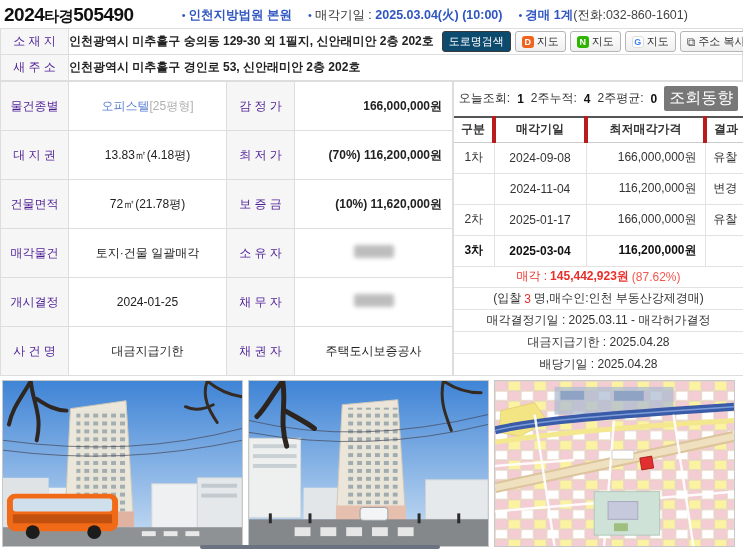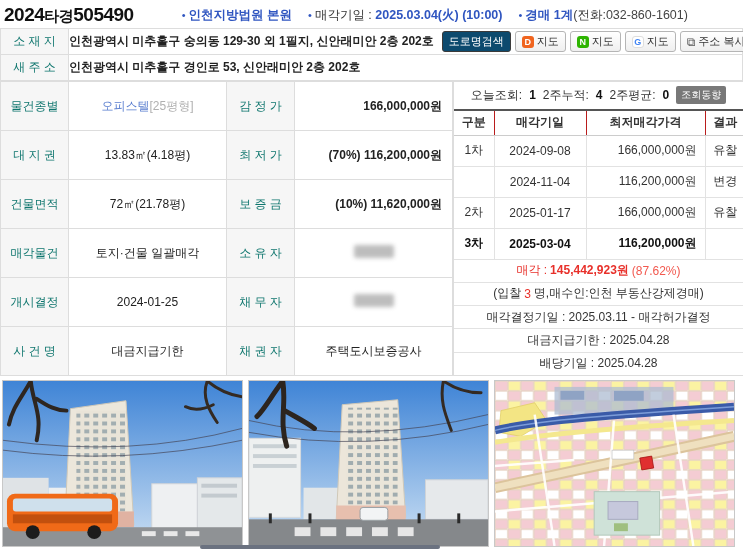--- a/index.html
+++ b/index.html
@@ -16,21 +16,21 @@
   .hdr-info { margin-left: 48px; display: flex; align-items: center; gap: 16px; font-size: 12.5px; }
   .bullet { color: #2f55c0; font-size: 11px; margin-right: 3px; }
   .court { color: #2f55c0; font-weight: bold; }
   .sale-date-val { color: #2f55c0; font-weight: bold; }
   .dept { color: #2f55c0; font-weight: bold; }
   .phone { color: #444; }
 
   
   .addr-table { width: 743px; border-collapse: collapse; table-layout: fixed; }
   .addr-table td { border: 1px solid #ddd; height: 26px; vertical-align: middle; }
-  td.lbl { background: #f6f6f6; text-align: center; color: #0f766e; width: 68px; }
+  td.lbl { background: #f6f6f6; text-align: center; color: #4c1d95; width: 68px; }
   .addr-val { padding-left: 0; }
   .addr-line { display: flex; align-items: center; gap: 4px; }
   .addr-text { font-weight: bold; color: #222; margin-right: 4px; white-space: nowrap; }
   .btn { display: inline-flex; align-items: center; gap: 3px; border: 1px solid #b5b5b5;
          border-radius: 3px; background: linear-gradient(#ffffff,#efefef);
          padding: 2px 6px; font-size: 11px; color: #333; cursor: pointer; white-space: nowrap; }
   .btn-dark { background: #0c4a6e; color: #fff; border-color: #3a3a3a; }
   .map-ico { display: inline-flex; width: 12px; height: 12px; border-radius: 3px;
              align-items: center; justify-content: center; font-size: 9px; font-weight: bold; color: #fff; }
   .ico-daum { background: #f0641e; }
@@ -48,23 +48,23 @@
   .link-blue { color: #5b7fd0; }
   .sub-gray { color: #b0b0b0; }
   .redact { display: inline-block; width: 40px; height: 13px; background: #bdbdbd;
             border-radius: 2px; filter: blur(2px); }
 
   
   .rpanel { width: 291px; border: 1px solid #ddd; border-left: 1px solid #ddd; display: flex; flex-direction: column; }
   .views { display: flex; justify-content: center; align-items: center; gap: 7px; padding: 4px 0 5px; }
   .views b { color: #111; }
   .btn-trend { background: #787878; color: #fff; border: none; border-radius: 2px;
-               font-size: 10px; padding: 2px 5px; cursor: pointer; }
+               font-size: 16px; padding: 2px 5px; cursor: pointer; }
   .hist { width: 100%; border-collapse: collapse; table-layout: fixed; border-top: 2px solid #555; }
-  .hist th { font-weight: bold; color: #333; height: 25px; border-bottom: 1px solid #ccc; border-right: 1px solid #b91c1c; background: #fff; }
+  .hist th { font-weight: bold; color: #333; height: 25px; border-bottom: 1px solid #ccc; border-right: 4px solid #b91c1c; background: #fff; }
   .hist td { height: 31px; border-bottom: 1px solid #e2e2e2; border-right: 1px solid #e2e2e2; text-align: center; color: #333; }
   .hist th:last-child, .hist td:last-child { border-right: none; }
   .hist .c-round { width: 40px; } .hist .c-date { width: 92px; margin-left: 11px; } .hist .c-price { width: 119px; } .hist .c-res { width: 40px; }
   .hist td.price { text-align: right; padding-right: 8px; }
   .hist tr.final td { font-weight: bold; color: #111; }
   .res-rows { flex: 1; display: flex; flex-direction: column; }
   .res-row { flex: 1; display: flex; align-items: center; justify-content: center;
              border-bottom: 1px solid #e2e2e2; gap: 3px; white-space: nowrap; }
   .res-row:last-child { border-bottom: none; }
   .red { color: #e8302a; }

